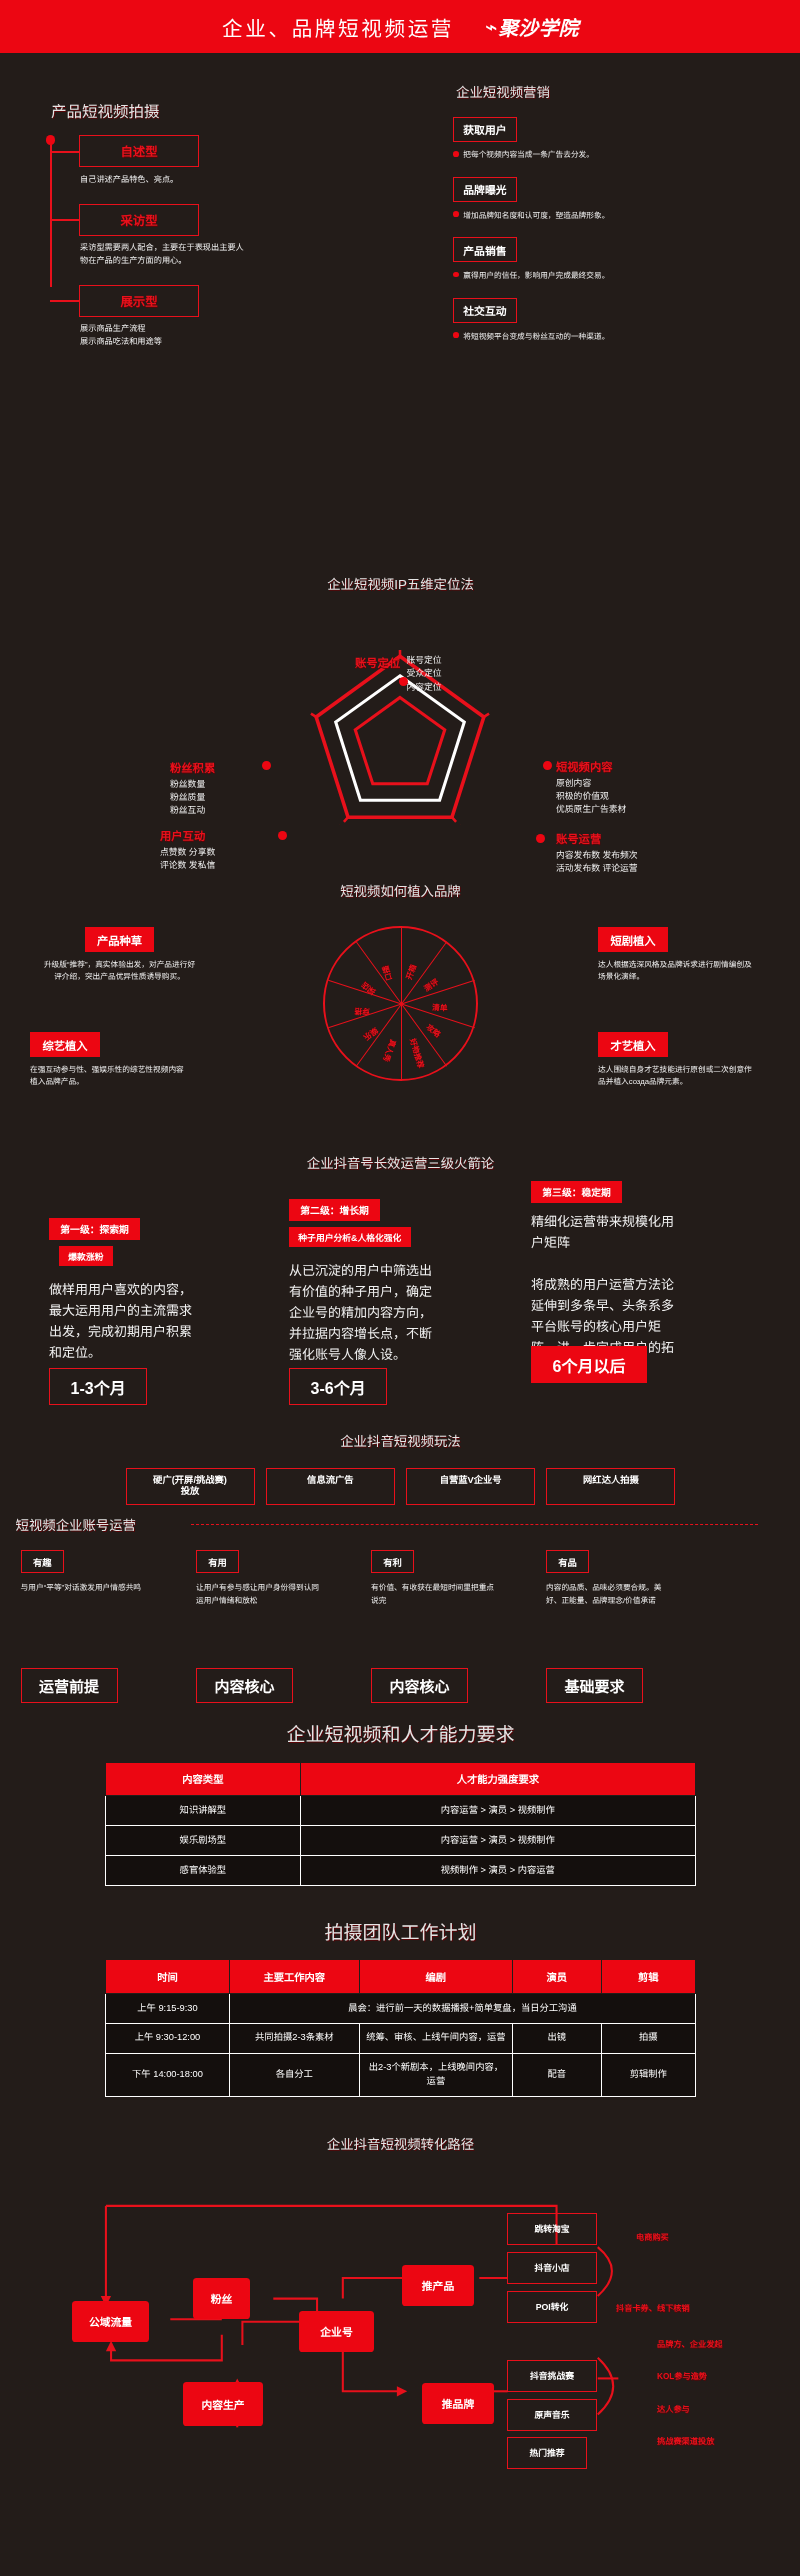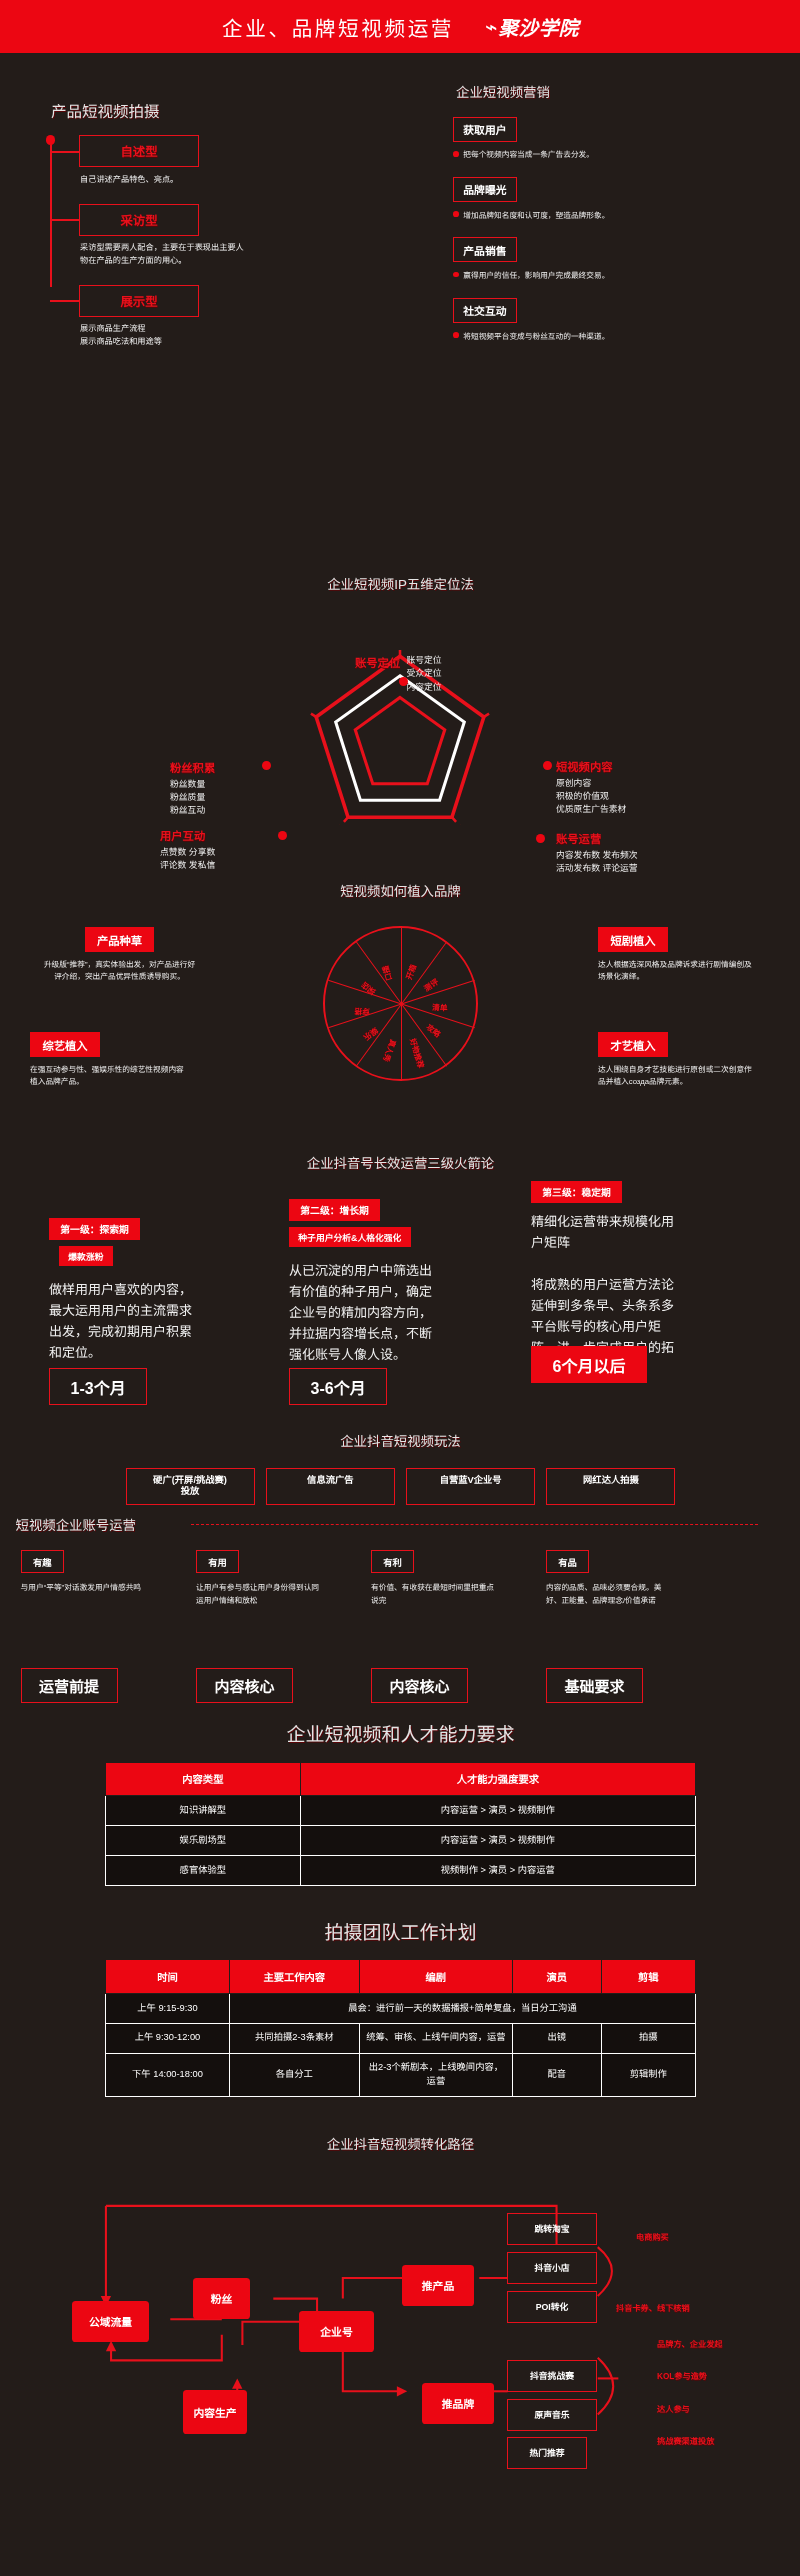--- a/index.html
+++ b/index.html
@@ -489,21 +489,21 @@
         <polygon points="205,255 195,235 215,235"></polygon>
         <polygon points="615,288 605,268 625,268"></polygon>
         <polygon points="215,322 205,342 225,342"></polygon>
         <polygon points="790,420 770,410 770,430"></polygon>
         <polygon points="460,395 450,415 470,415"></polygon>
       </g>
     </svg>
 
     <div class="cnode" style="left:72px; top:183px; width:77px; height:41px">公域流量</div>
     <div class="cnode" style="left:193px; top:160px; width:57px; height:41px">粉丝</div>
-    <div class="cnode" style="left:183px; top:272px; width:64px; height:44px">内容生产</div>
+    <div class="cnode" style="left:183px; top:264px; width:80px; height:44px">内容生产</div>
     <div class="cnode" style="left:299px; top:193px; width:75px; height:41px">企业号</div>
     <div class="cnode" style="left:402px; top:147px; width:72px; height:41px">推产品</div>
     <div class="cnode" style="left:422px; top:265px; width:72px; height:41px">推品牌</div>
 
     <div class="cbox" style="left:507px; top:95px; width:90px; height:32px">跳转淘宝</div>
     <div class="cbox" style="left:507px; top:134px; width:90px; height:32px">抖音小店</div>
     <div class="cbox" style="left:507px; top:173px; width:90px; height:32px">POI转化</div>
 
     <div class="cbox" style="left:507px; top:242px; width:90px; height:32px">抖音挑战赛</div>
     <div class="cbox" style="left:507px; top:281px; width:90px; height:32px">原声音乐</div>

